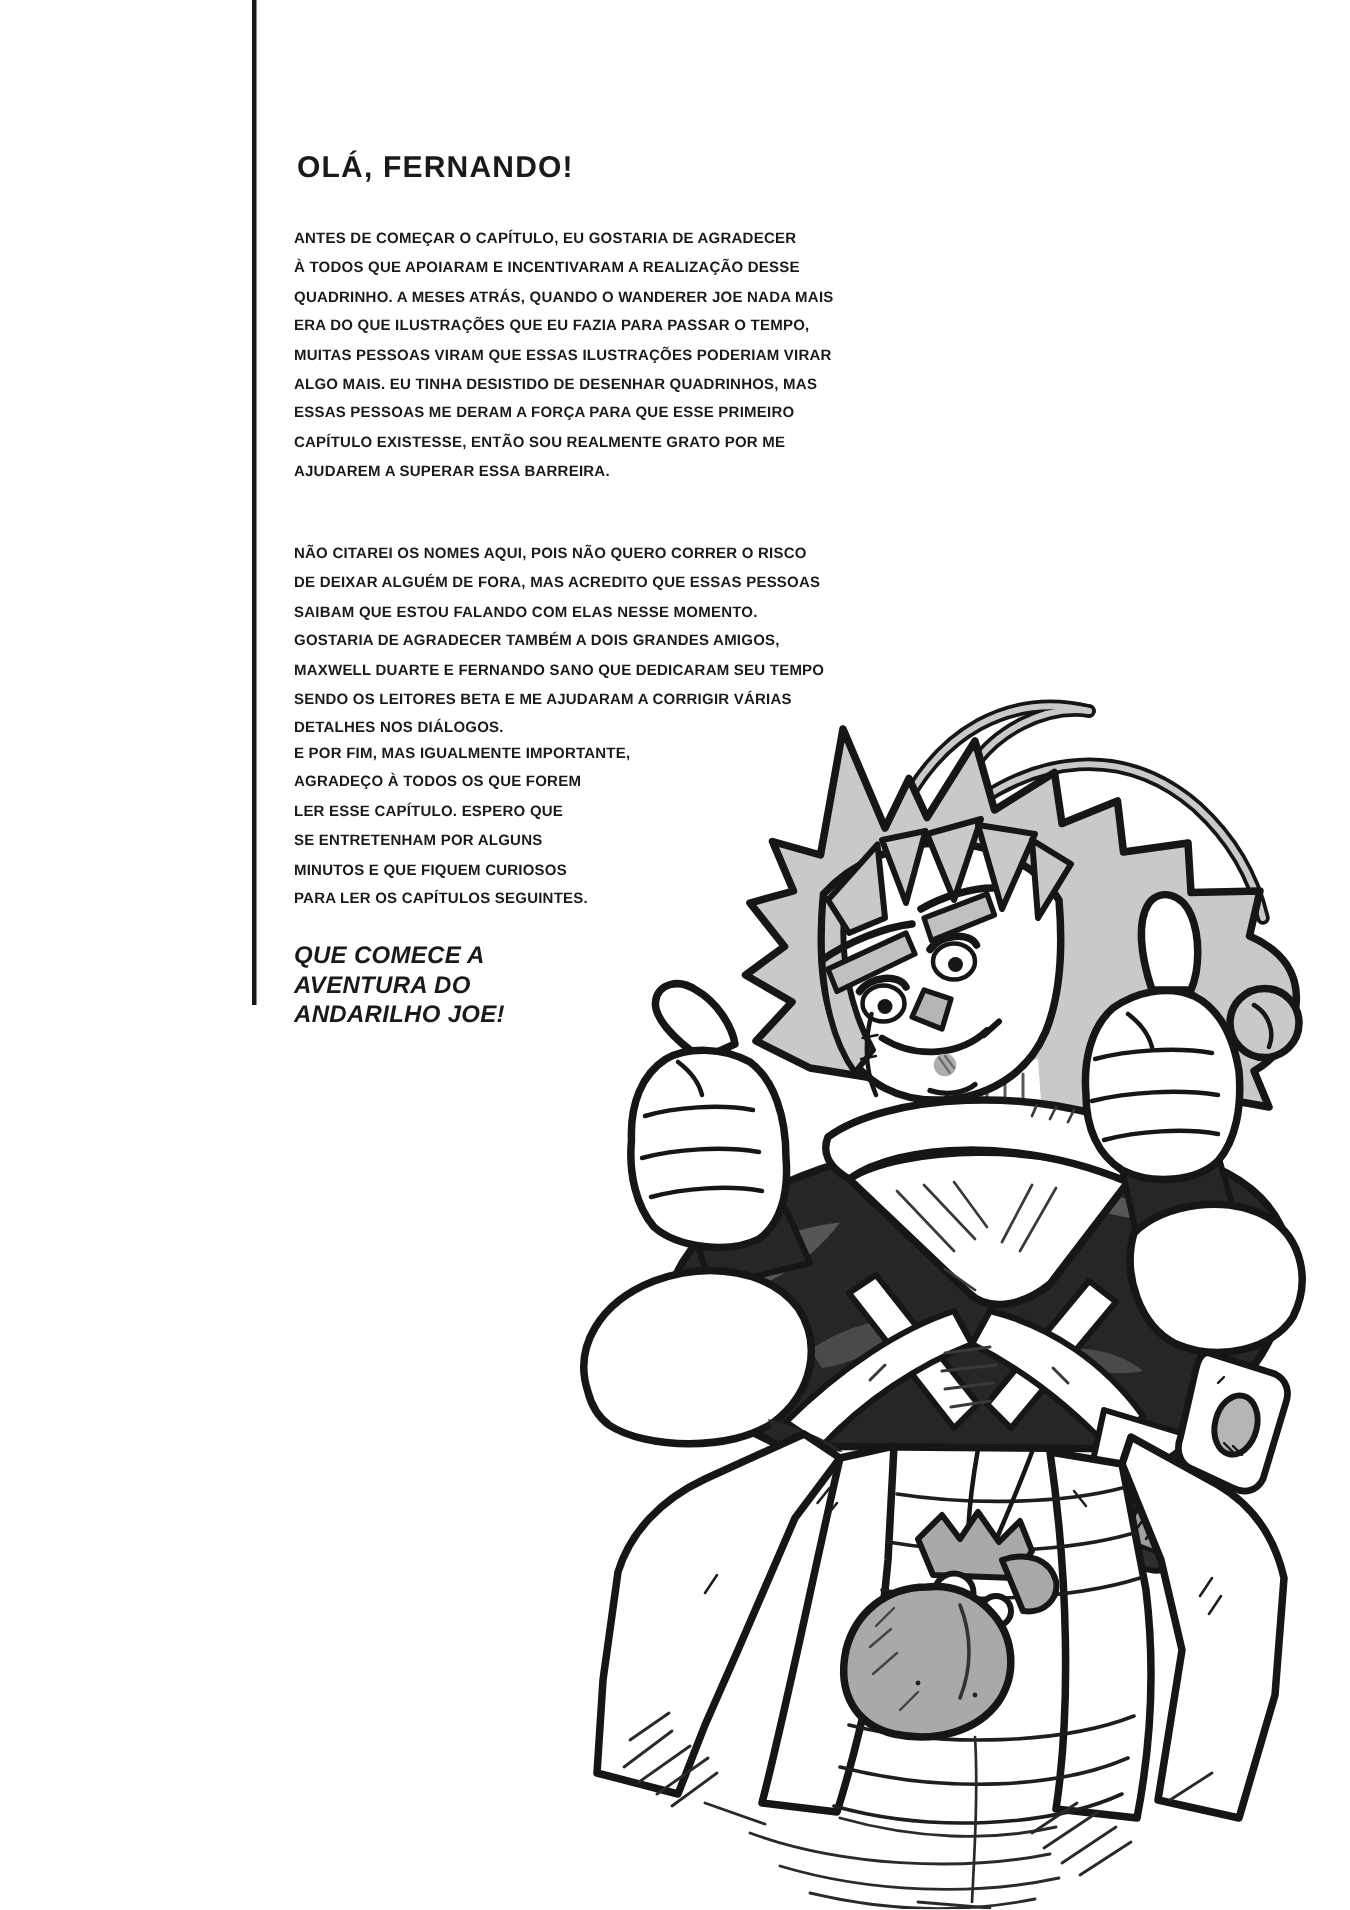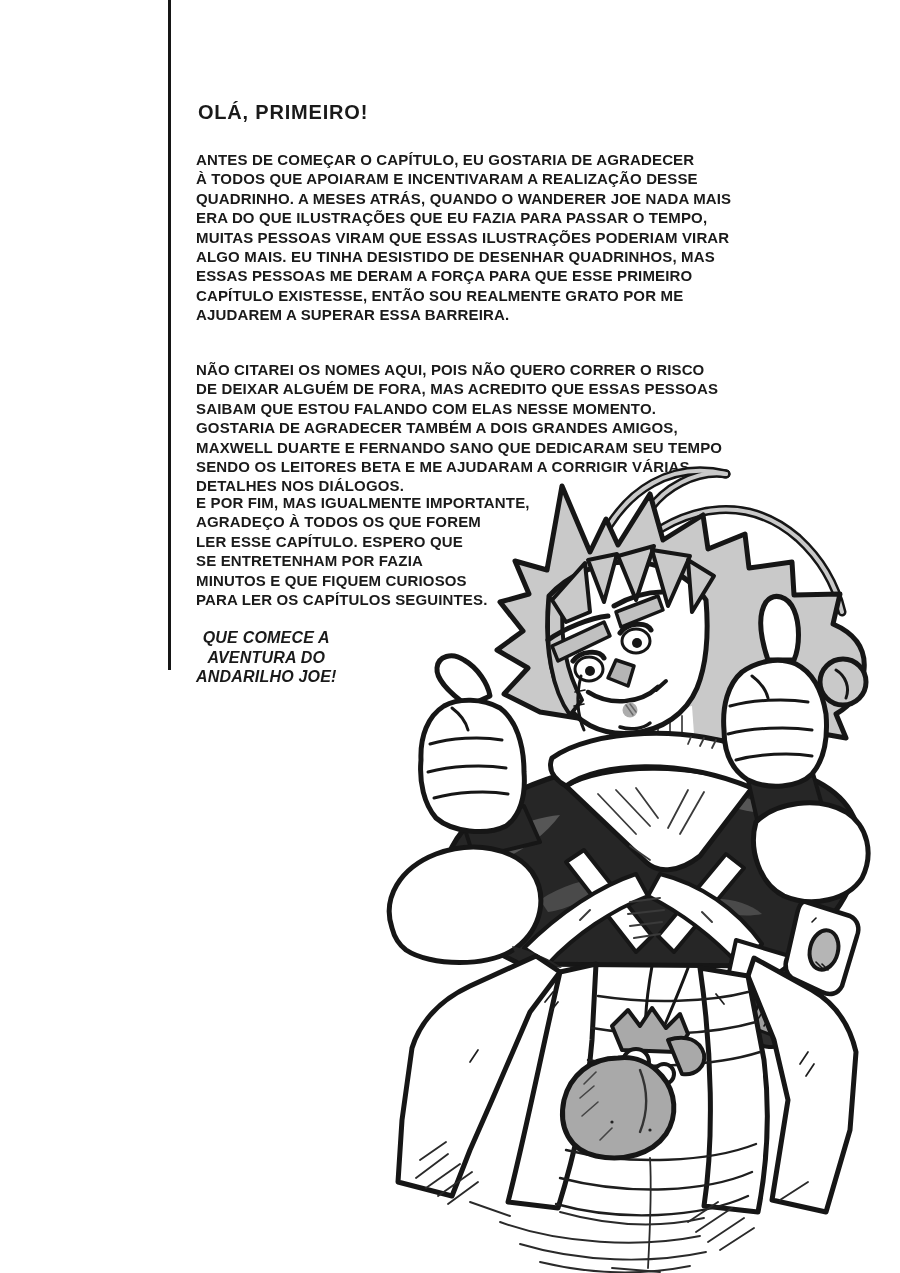--- a/index.html
+++ b/index.html
@@ -10,61 +10,61 @@
     color:#1a1a1a;
   }
   .vrule{position:absolute;left:168px;top:0;width:3px;height:670px;background:#161616;}
   .note-title{
     position:absolute;left:198px;top:101px;
     font-size:20px;font-weight:700;letter-spacing:0.8px;
     font-style:italic; font-style:normal;
   }
   .para{
     position:absolute;left:196px;
-    font-size:15px;font-weight:700;line-height:19.4px;letter-spacing:0.15px;
+    font-size:10px;font-weight:700;line-height:19.4px;letter-spacing:0.15px;
     white-space:pre-line;
   }
   #p1{top:150px;}
   #p2{top:360px;}
   #p3{top:493px;}
   .closing{
     position:absolute;left:196px;top:628px;
     font-size:16px;font-weight:700;font-style:italic;line-height:19.6px;
-    letter-spacing:0.2px;white-space:pre-line;text-align:center;
+    letter-spacing:0.2px;white-space:pre-line;
   }
   .art{position:absolute;left:0;top:0;width:900px;height:1273px;}
 </style>
 </head>
 <body>
 
 <div id="page">
 
   <div class="vrule"></div>
 
-  <div class="note-title">OLÁ, PRIMEIRO!</div>
+  <div class="note-title">OLÁ, FERNANDO!</div>
   <div class="para" id="p1">ANTES DE COMEÇAR O CAPÍTULO, EU GOSTARIA DE AGRADECER
 À TODOS QUE APOIARAM E INCENTIVARAM A REALIZAÇÃO DESSE
 QUADRINHO. A MESES ATRÁS, QUANDO O WANDERER JOE NADA MAIS
 ERA DO QUE ILUSTRAÇÕES QUE EU FAZIA PARA PASSAR O TEMPO,
 MUITAS PESSOAS VIRAM QUE ESSAS ILUSTRAÇÕES PODERIAM VIRAR
 ALGO MAIS. EU TINHA DESISTIDO DE DESENHAR QUADRINHOS, MAS
 ESSAS PESSOAS ME DERAM A FORÇA PARA QUE ESSE PRIMEIRO
 CAPÍTULO EXISTESSE, ENTÃO SOU REALMENTE GRATO POR ME
 AJUDAREM A SUPERAR ESSA BARREIRA.</div>
   <div class="para" id="p2">NÃO CITAREI OS NOMES AQUI, POIS NÃO QUERO CORRER O RISCO
 DE DEIXAR ALGUÉM DE FORA, MAS ACREDITO QUE ESSAS PESSOAS
 SAIBAM QUE ESTOU FALANDO COM ELAS NESSE MOMENTO.
 GOSTARIA DE AGRADECER TAMBÉM A DOIS GRANDES AMIGOS,
 MAXWELL DUARTE E FERNANDO SANO QUE DEDICARAM SEU TEMPO
 SENDO OS LEITORES BETA E ME AJUDARAM A CORRIGIR VÁRIAS
 DETALHES NOS DIÁLOGOS.</div>
   <div class="para" id="p3">E POR FIM, MAS IGUALMENTE IMPORTANTE,
 AGRADEÇO À TODOS OS QUE FOREM
 LER ESSE CAPÍTULO. ESPERO QUE
-SE ENTRETENHAM POR FAZIA
+SE ENTRETENHAM POR ALGUNS
 MINUTOS E QUE FIQUEM CURIOSOS
 PARA LER OS CAPÍTULOS SEGUINTES.</div>
   <div class="closing">QUE COMECE A
 AVENTURA DO
 ANDARILHO JOE!</div>
 
   <svg class="art" viewBox="0 0 900 1273" fill="none" stroke-linecap="round" stroke-linejoin="round">
 
     <g>
       <path d="M 596 550 C 625 485 675 462 726 474" stroke="#161616" stroke-width="9"></path>

